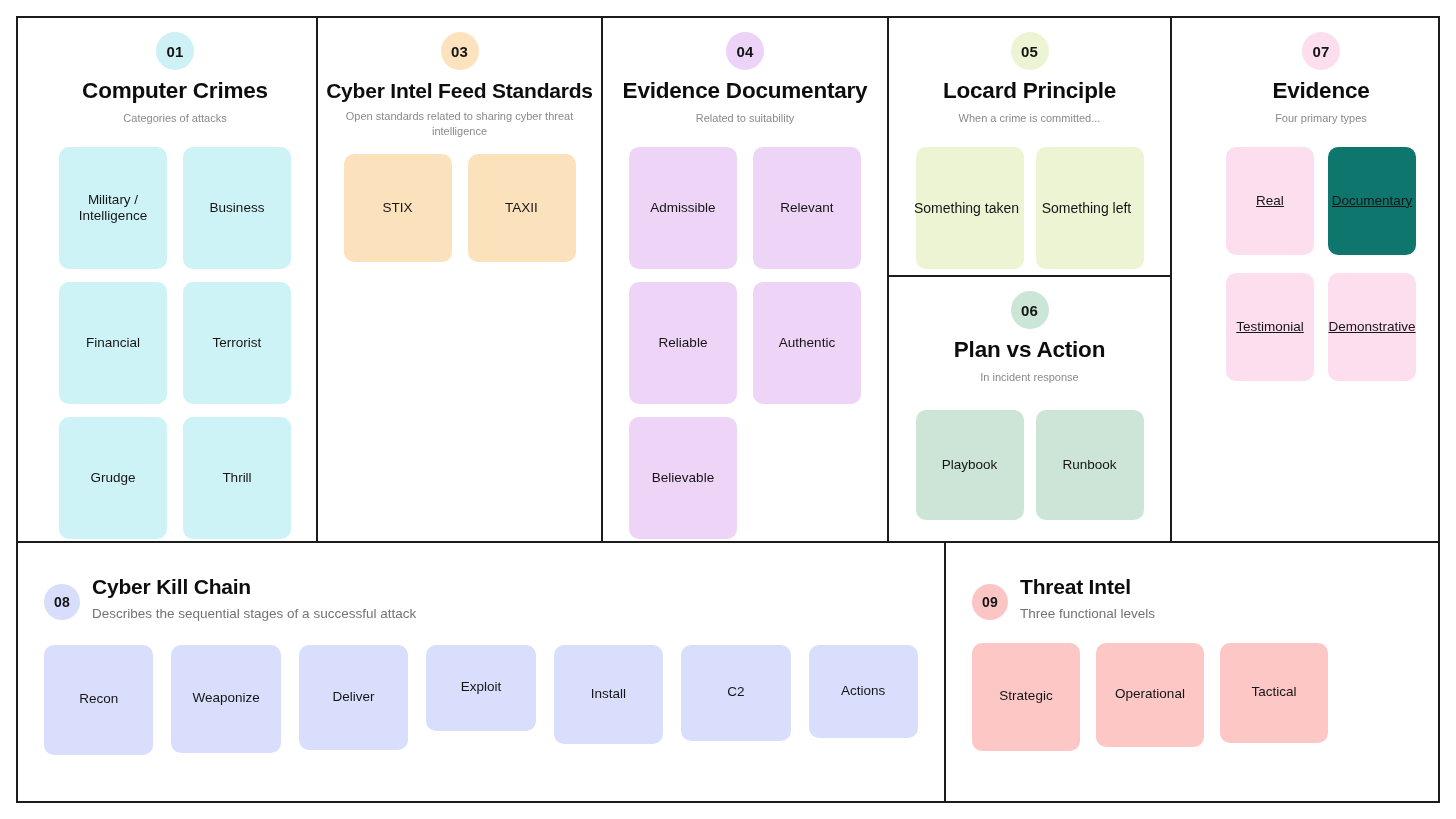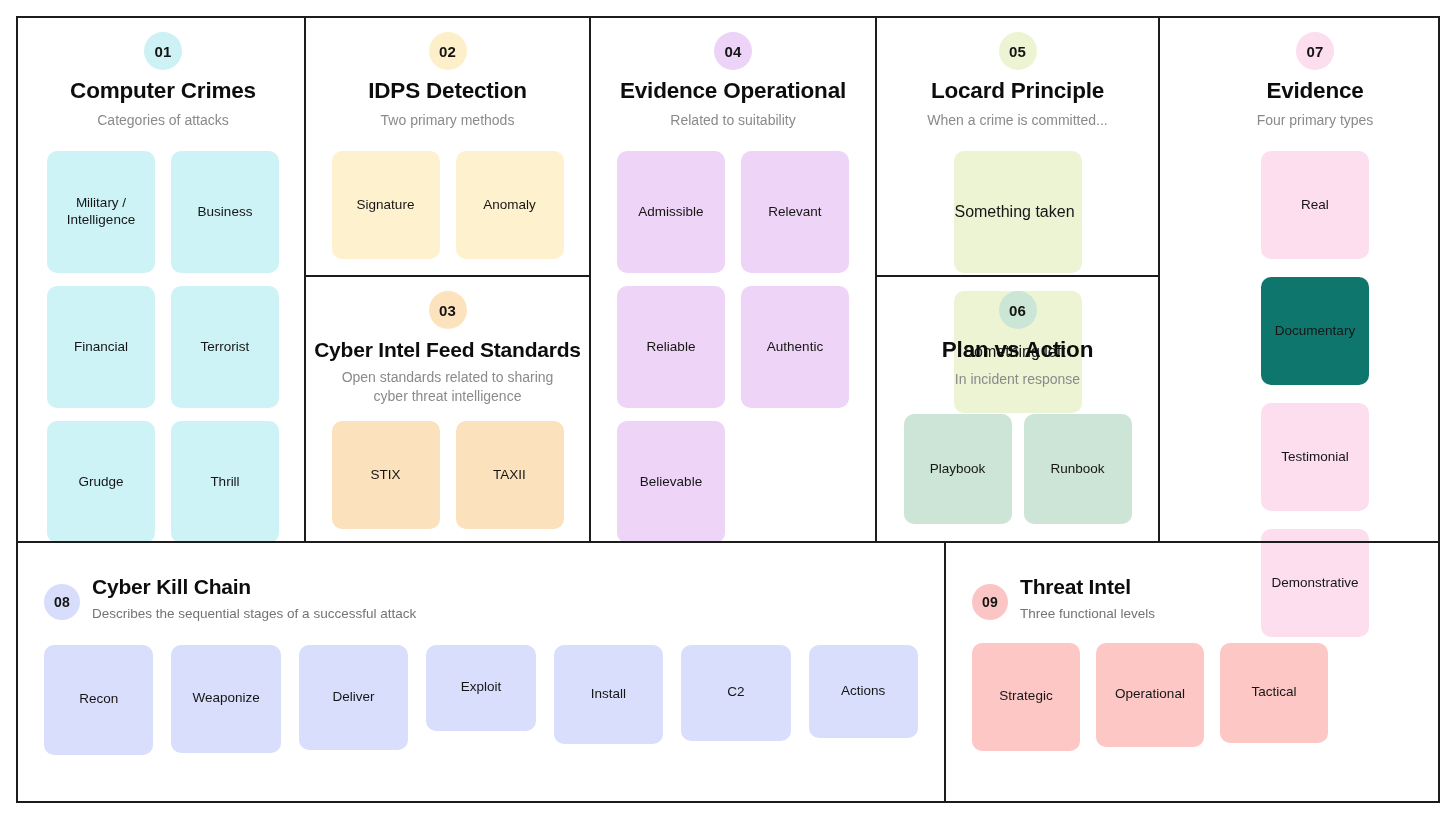--- a/index.html
+++ b/index.html
@@ -22,21 +22,21 @@
     width: 1424px;
     height: 787px;
     border: 2px solid #1c1c1c;
     box-sizing: border-box;
     background: #ffffff;
   }
 
   
   .top-row {
     position: absolute;
-    left: 4px;
+    left: 16px;
     top: 0;
     right: 0;
     height: 523px;
     display: flex;
   }
   .col {
     position: relative;
     box-sizing: border-box;
     border-right: 2px solid #1c1c1c;
     display: flex;
@@ -77,21 +77,21 @@
     margin-top: 9px;
     font-size: 22.5px;
     font-weight: 700;
     line-height: 1.1;
     text-align: center;
     color: #0d0d0d;
     letter-spacing: -0.2px;
   }
   .panel-sub {
     margin-top: 7px;
-    font-size: 14px;
+    font-size: 11px;
     color: #8a8a8a;
     text-align: center;
     line-height: 1.33;
     max-width: 250px;
   }
 
   .chips {
     margin-top: 22px;
     display: flex;
     flex-wrap: wrap;
@@ -114,24 +114,24 @@
     line-height: 1.25;
     box-sizing: border-box;
     white-space: nowrap;
   }
 
   
   .chip-c1 { width: 108px; height: 122px; }
   .chip-c2 { width: 108px; height: 108px; }
   .chip-c3 { width: 108px; height: 108px; }
   .chip-c4 { width: 108px; height: 122px; }
-  .chip-c5 { width: 128px; height: 122px; font-size: 16px; }
+  .chip-c5 { width: 108px; height: 122px; font-size: 14px; }
   .chip-c5 span { display: block; transform: translateX(-3px); }
   .chip-c6 { width: 108px; height: 110px; }
-  .chip-c7 { width: 108px; height: 108px; }
+  .chip-c7 { width: 88px; height: 108px; text-decoration: underline; }
 
   
   .bottom-row {
     position: absolute;
     left: 0;
     top: 523px;
     right: 0;
     bottom: 0;
     display: flex;
     border-top: 2px solid #1c1c1c;
@@ -227,35 +227,20 @@
             <span>Grudge</span>
           </div>
           <div class="chip chip-c1" style="background:#CDF3F6">
             <span>Thrill</span>
           </div>
         </div>
       </div>
     </div>
 
     <div class="col col-2">
-      <div class="panel split-top" style="height:259px;">
-        <div class="badge" style="background:#FDEFC9">
-          <span>02</span>
-        </div>
-        <div class="panel-title">IDPS Detection</div>
-        <div class="panel-sub">Two primary methods</div>
-        <div class="chips">
-          <div class="chip chip-c2" style="background:#FDF1CE">
-            <span>Signature</span>
-          </div>
-          <div class="chip chip-c2" style="background:#FDF1CE">
-            <span>Anomaly</span>
-          </div>
-        </div>
-      </div>
 
       <div class="panel" style="height:264px;">
         <div class="badge" style="background:#FCE3BE">
           <span>03</span>
         </div>
         <div class="panel-title" style="font-size:21px">Cyber Intel Feed Standards</div>
         <div class="panel-sub" style="max-width:235px">Open standards related to sharing cyber threat intelligence</div>
         <div class="chips" style="margin-top:16px">
           <div class="chip chip-c3" style="background:#FCE2BC">
             <span>STIX</span>
@@ -265,21 +250,21 @@
           </div>
         </div>
       </div>
     </div>
 
     <div class="col col-3">
       <div class="panel" style="height:100%;">
         <div class="badge" style="background:#EDD3F7">
           <span>04</span>
         </div>
-        <div class="panel-title">Evidence Operational</div>
+        <div class="panel-title">Evidence Documentary</div>
         <div class="panel-sub">Related to suitability</div>
         <div class="chips rows-3">
           <div class="chip chip-c4" style="background:#EED4F7">
             <span>Admissible</span>
           </div>
           <div class="chip chip-c4" style="background:#EED4F7">
             <span>Relevant</span>
           </div>
           <div class="chip chip-c4" style="background:#EED4F7">
             <span>Reliable</span>

